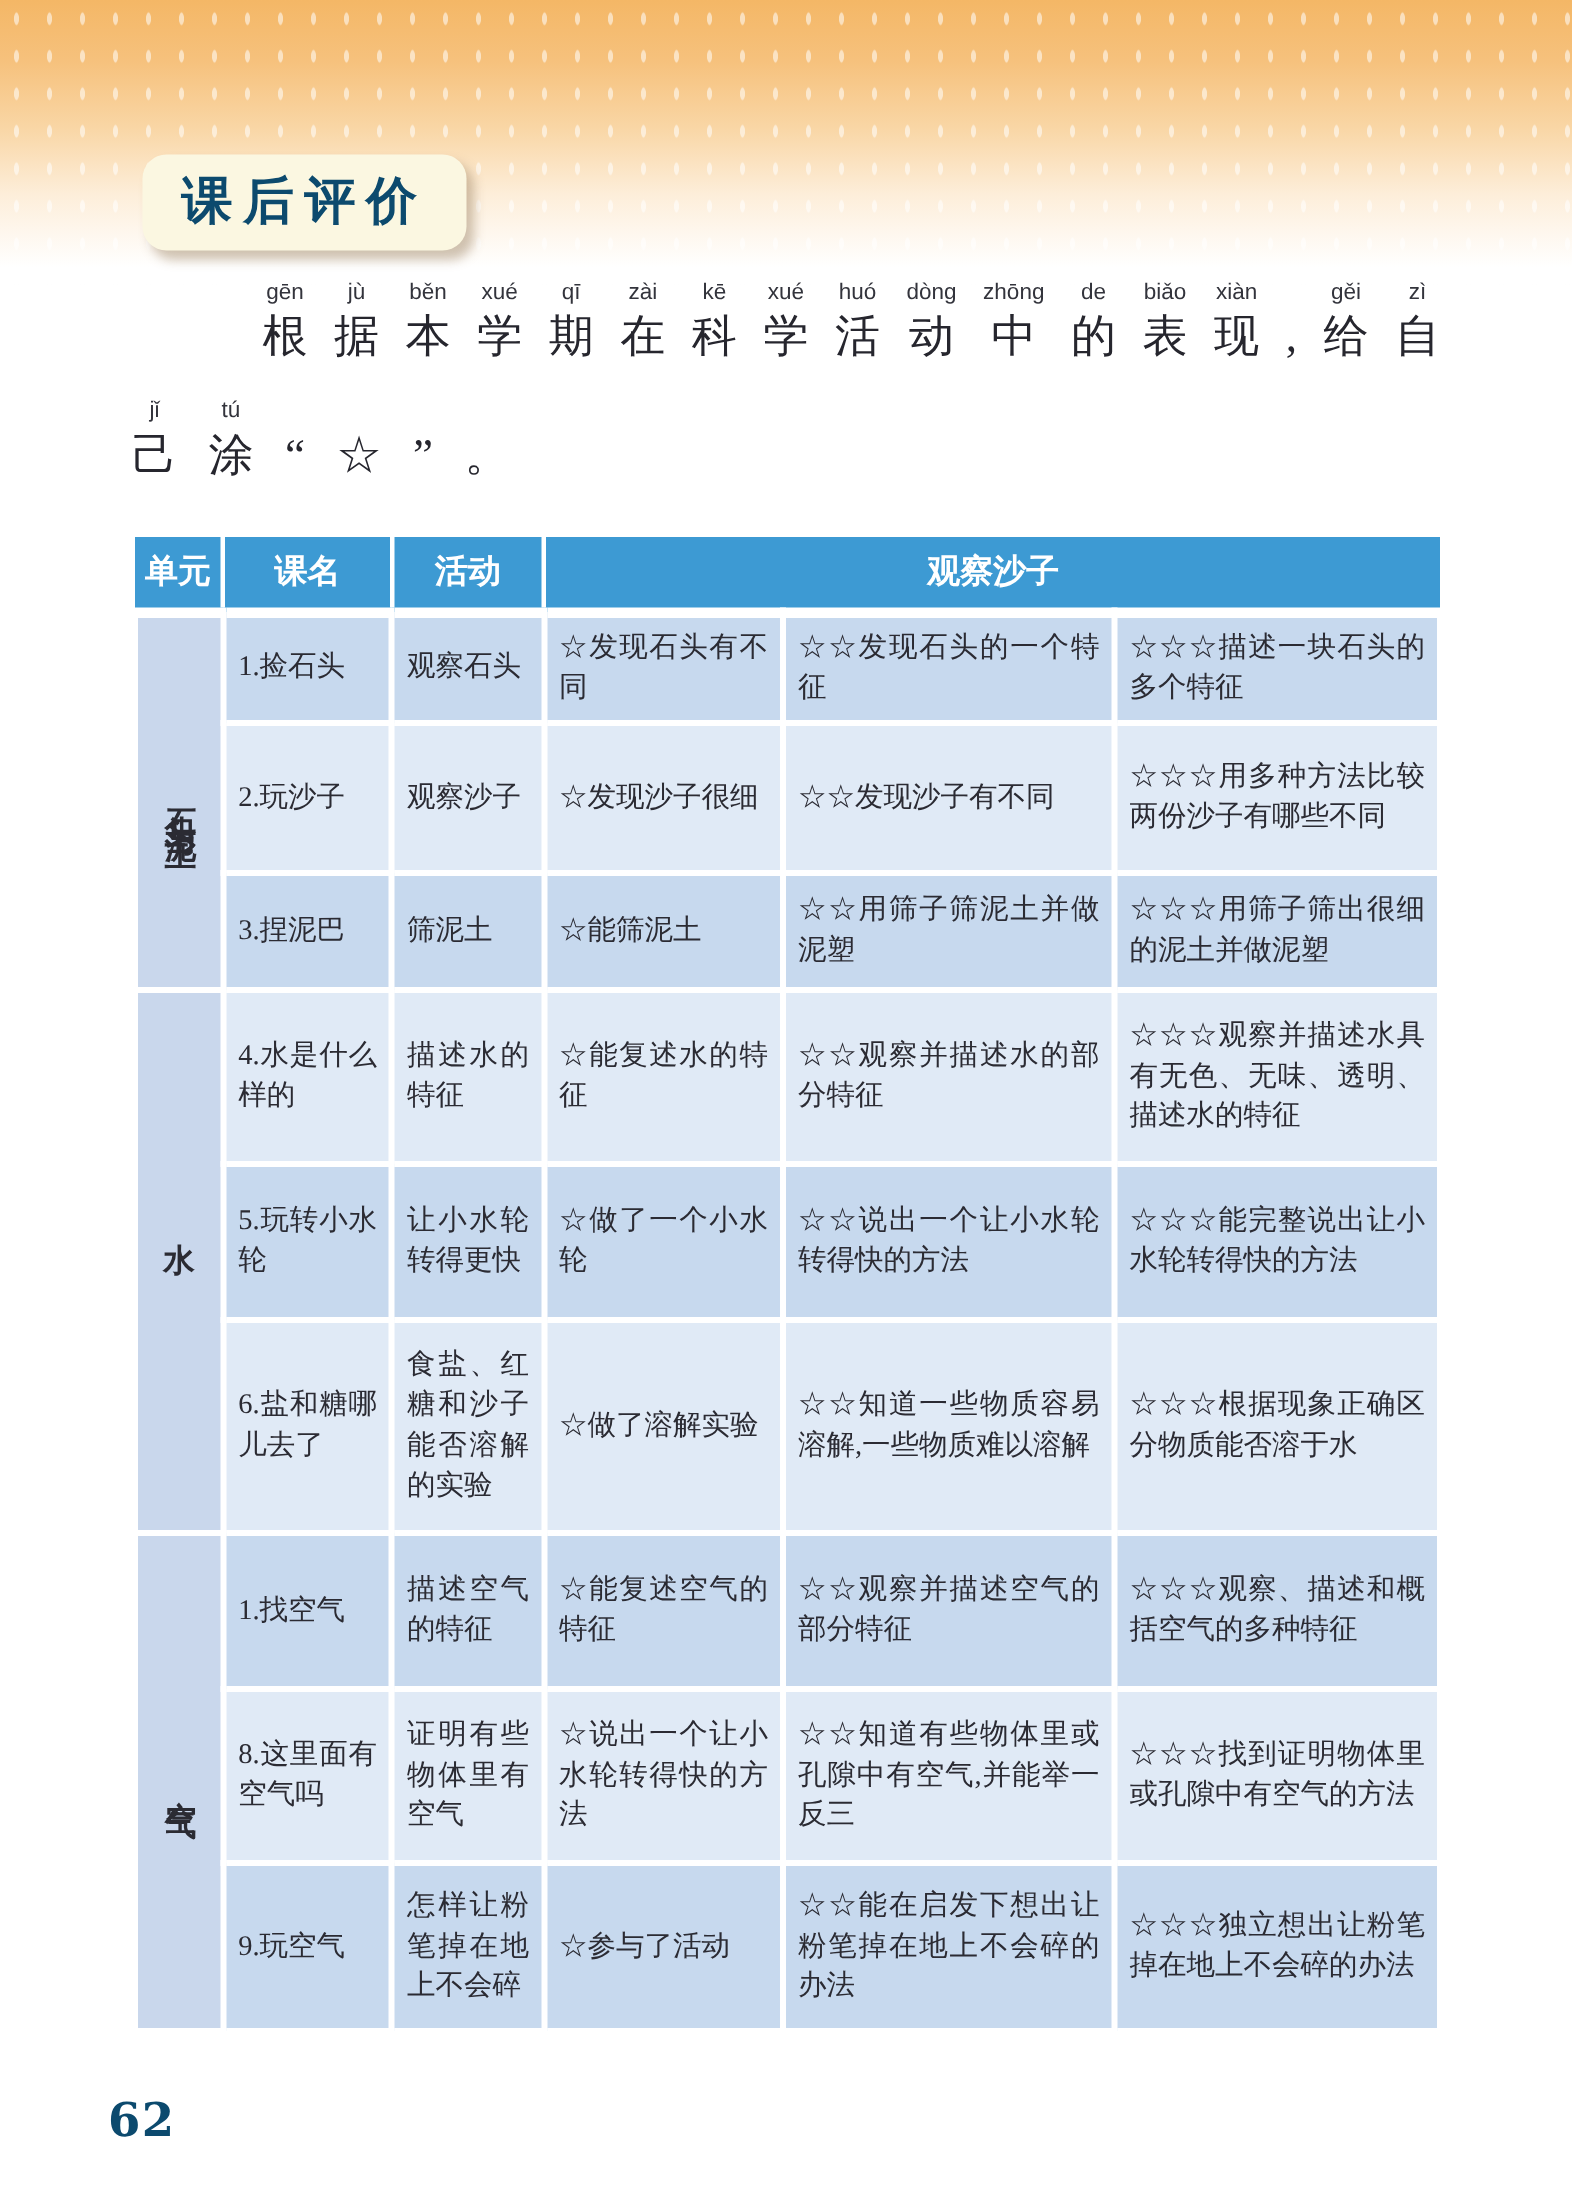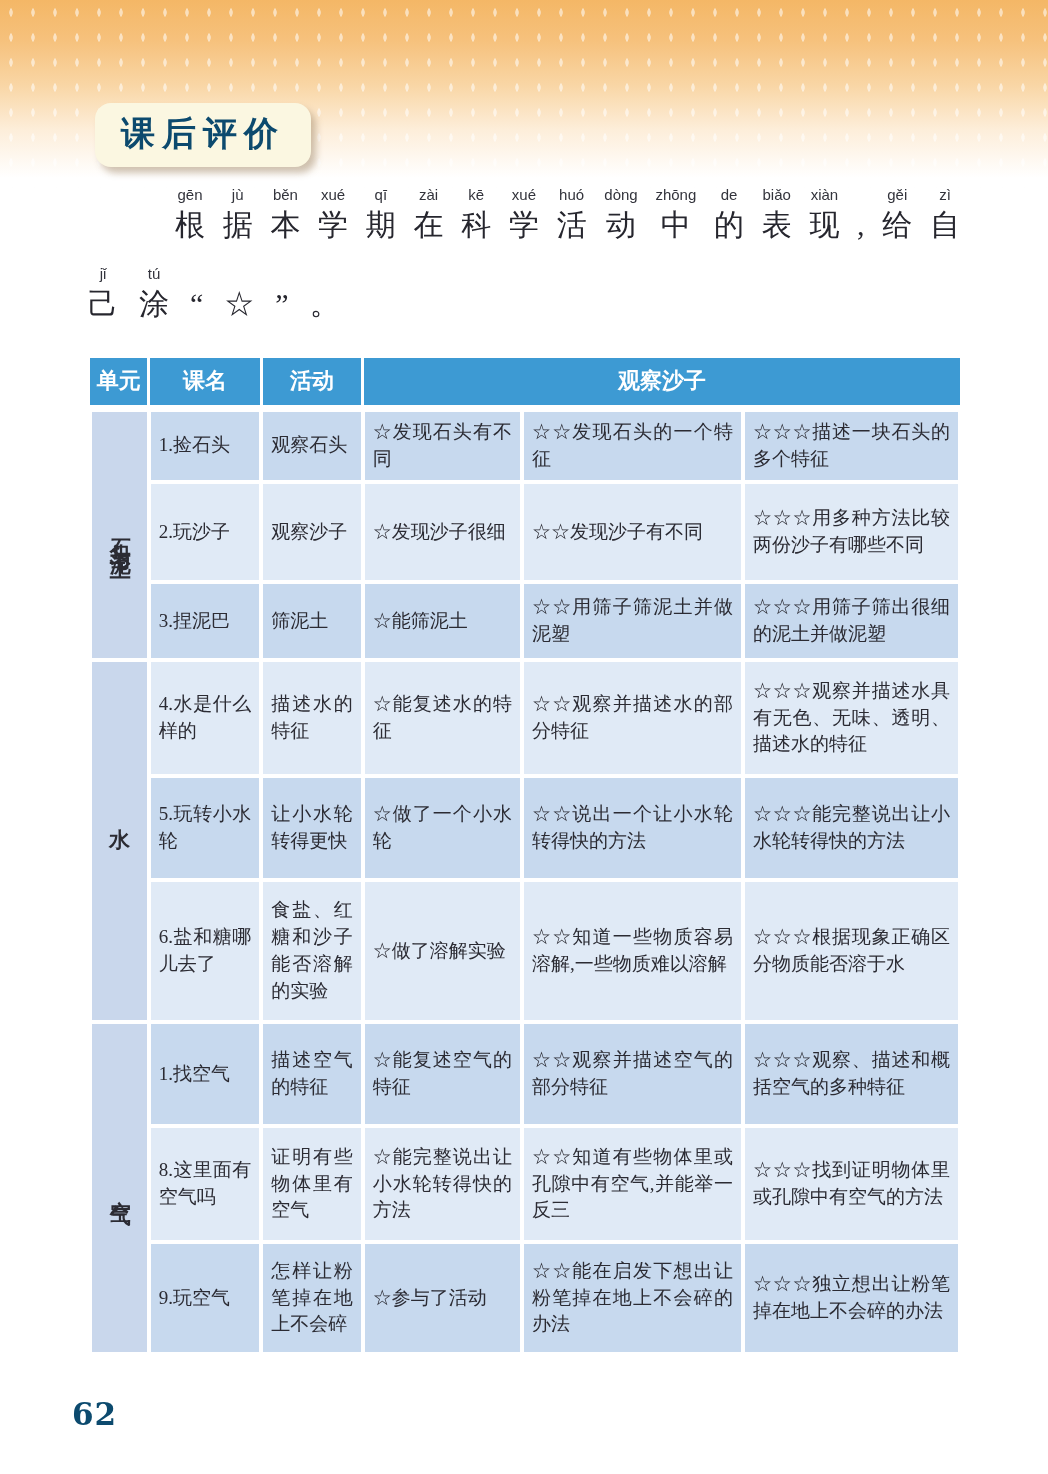--- a/index.html
+++ b/index.html
@@ -308,21 +308,21 @@
         <td class="unit vertical" rowspan="3">空气</td>
         <td class="c-lesson">1.找空气</td>
         <td class="c-activity">描述空气的特征</td>
         <td class="c-eval1">☆能复述空气的特征</td>
         <td class="c-eval2">☆☆观察并描述空气的部分特征</td>
         <td class="c-eval3">☆☆☆观察、描述和概括空气的多种特征</td>
       </tr>
       <tr class="light">
         <td class="c-lesson">8.这里面有空气吗</td>
         <td class="c-activity">证明有些物体里有空气</td>
-        <td class="c-eval1">☆能完整说出让小水轮转得快的方法</td>
+        <td class="c-eval1">☆说出一个让小水轮转得快的方法</td>
         <td class="c-eval2">☆☆知道有些物体里或孔隙中有空气,并能举一反三</td>
         <td class="c-eval3">☆☆☆找到证明物体里或孔隙中有空气的方法</td>
       </tr>
       <tr class="dark">
         <td class="c-lesson">9.玩空气</td>
         <td class="c-activity">怎样让粉笔掉在地上不会碎</td>
         <td class="c-eval1">☆参与了活动</td>
         <td class="c-eval2">☆☆能在启发下想出让粉笔掉在地上不会碎的办法</td>
         <td class="c-eval3">☆☆☆独立想出让粉笔掉在地上不会碎的办法</td>
       </tr>

